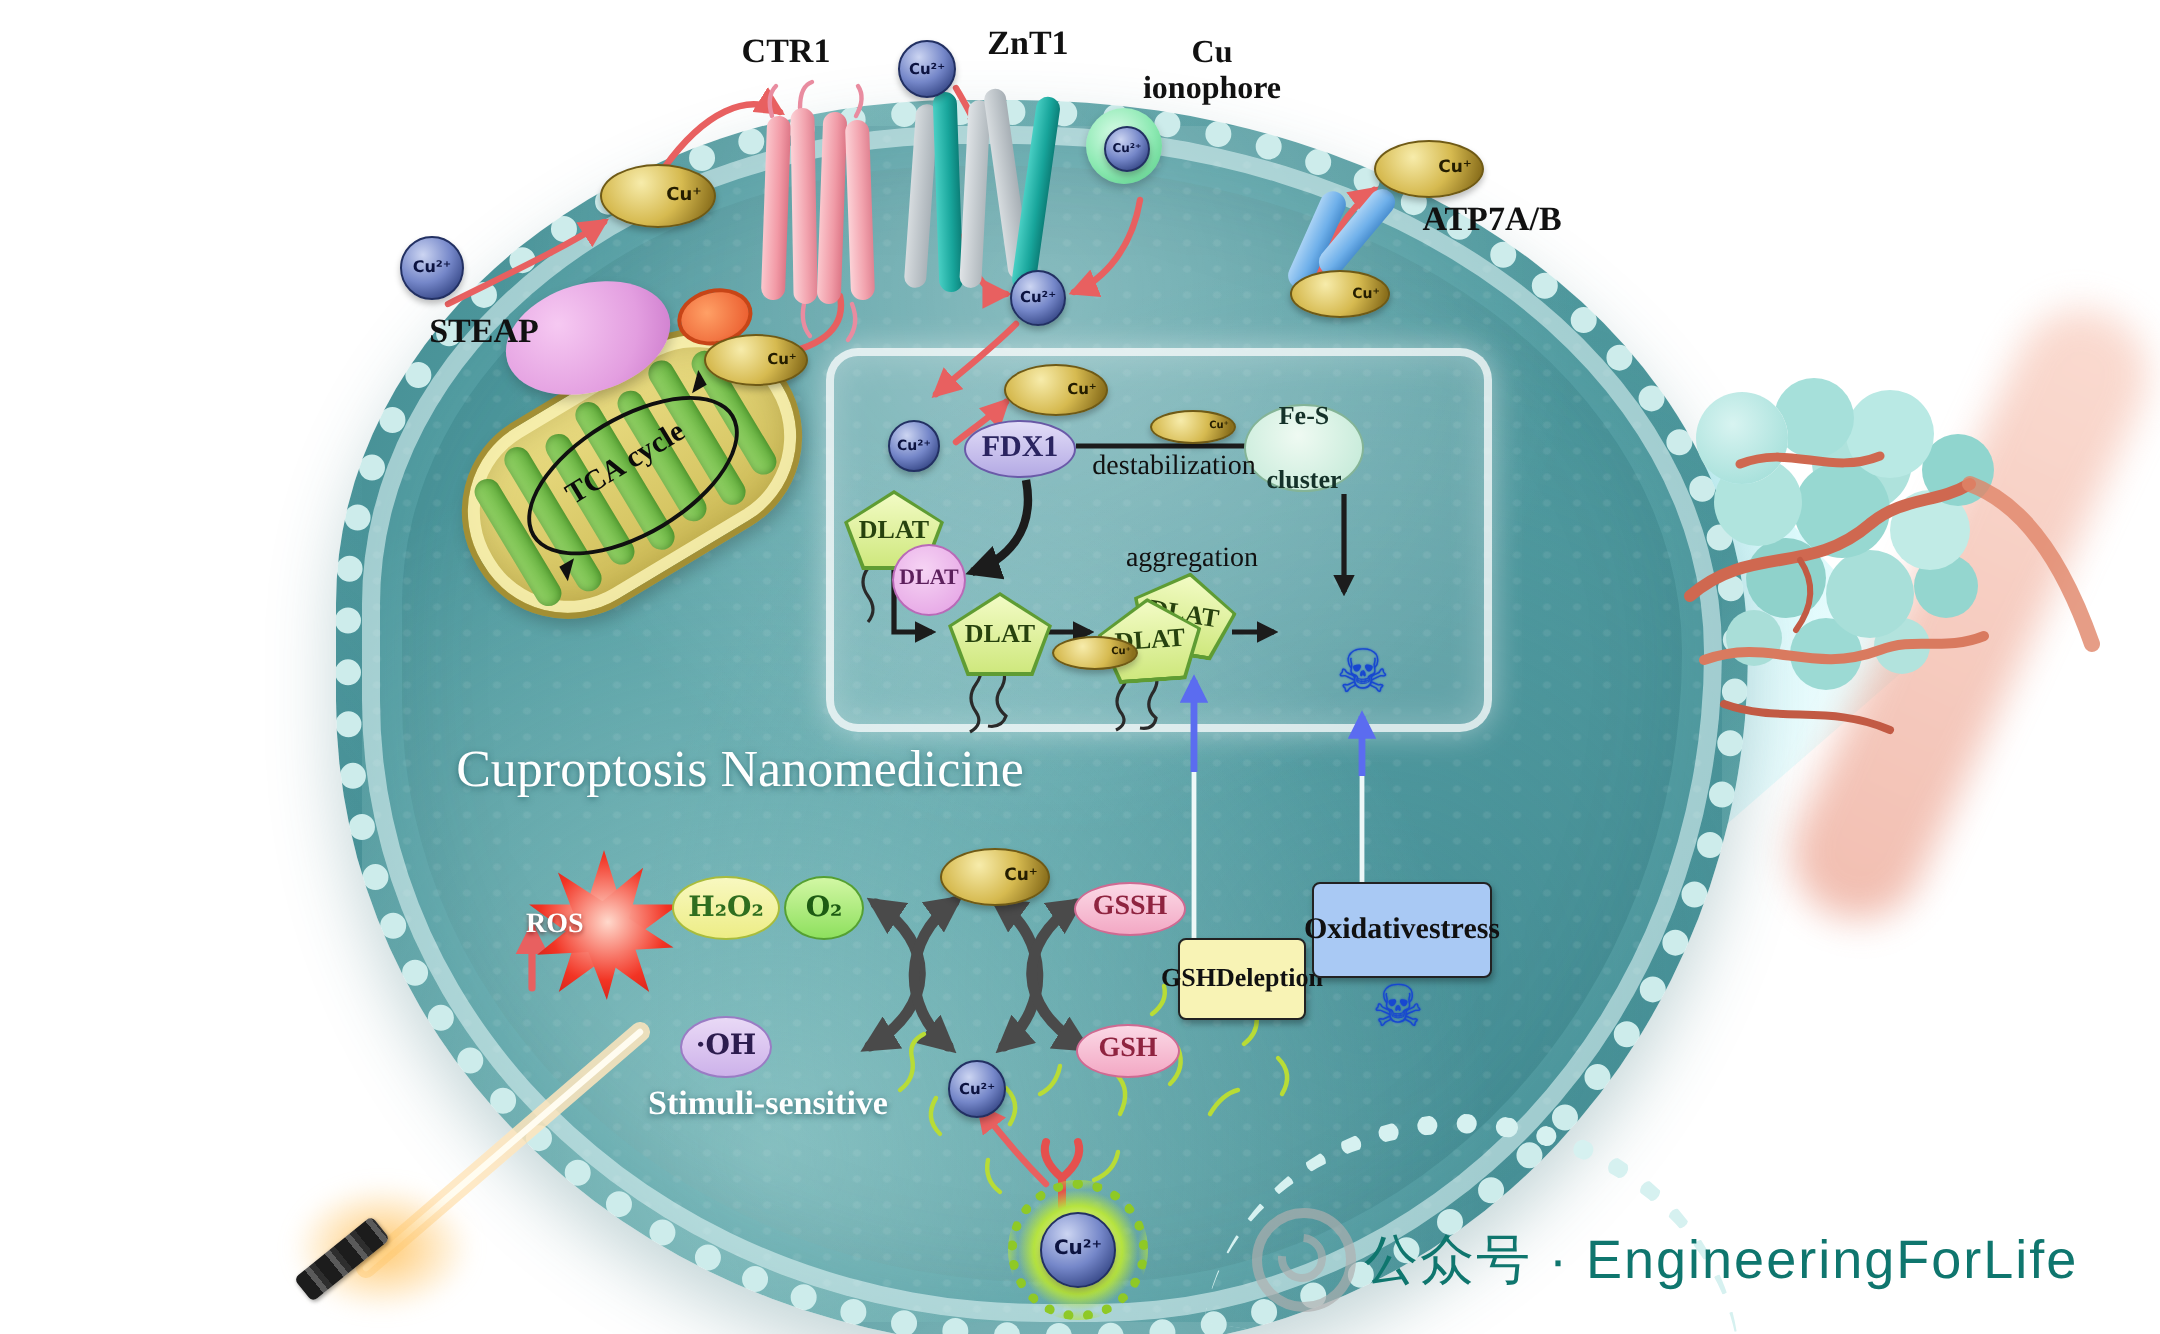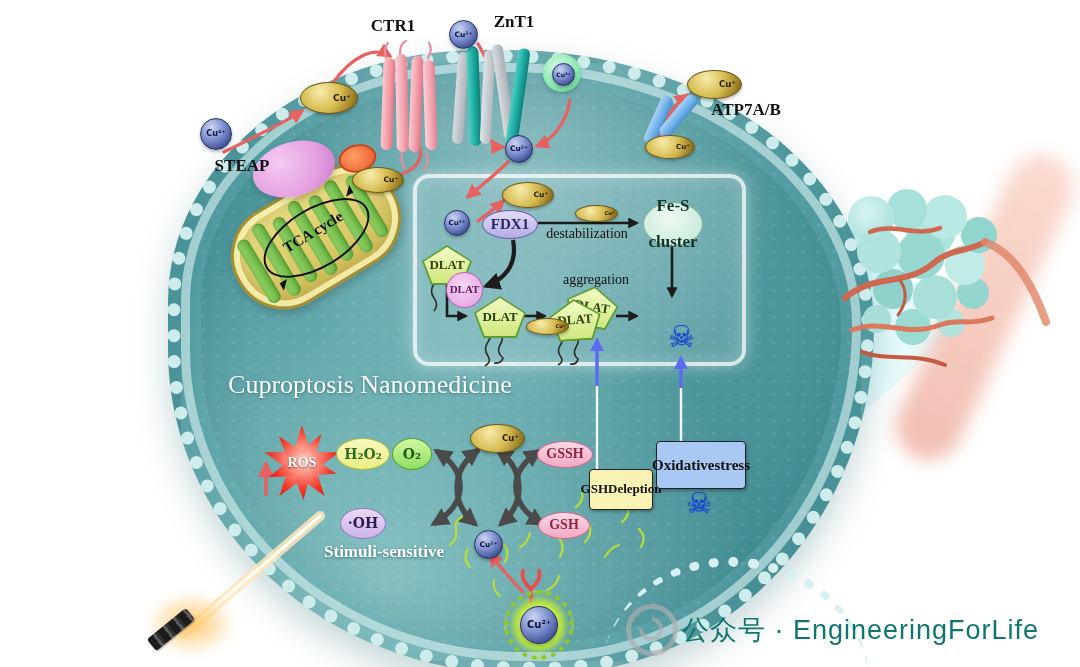--- a/index.html
+++ b/index.html
@@ -78,21 +78,21 @@
         display:flex;align-items:center;justify-content:center;color:#fff;font-size:15px;font-weight:700;
         text-shadow:0 1px 2px rgba(0,0,0,.45);}
   .skull{position:absolute;color:#1747d0;font-family:"DejaVu Sans",sans-serif;z-index:6;line-height:1;
         text-shadow:0 0 1px #1747d0;}
 
   
   .star{position:absolute;left:263px;top:425px;width:78px;height:78px;z-index:5;}
   .star .s{position:absolute;inset:0;background:radial-gradient(circle at 50% 45%,#ffd9cc,#f23424 55%,#b51410);
         clip-path:polygon(50% 0%,61% 35%,98% 35%,68% 57%,79% 91%,50% 70%,21% 91%,32% 57%,2% 35%,39% 35%);}
   .star .s2{transform:rotate(33deg) scale(.92);}
-  .star .t{position:absolute;left:0;top:30px;width:100%;text-align:center;color:#fff;font-weight:700;font-size:14px;
+  .star .t{position:absolute;left:0;top:30px;width:100%;text-align:left;color:#fff;font-weight:700;font-size:14px;
         text-shadow:0 1px 2px rgba(90,0,0,.6);}
   .cloud{position:absolute;left:379px;top:498px;width:50px;height:48px;border-radius:50%;z-index:5;
         background:radial-gradient(circle at 45% 38%,#e2f0fd,#9cc8f5 70%);
         border:4px dotted #4a7ec9;display:flex;align-items:center;justify-content:center;
         font-weight:700;color:#16305f;}
   .signbox{position:absolute;z-index:5;display:flex;flex-direction:row;align-items:center;justify-content:center;
         line-height:1.1;color:#111;font-weight:600;border:1.6px solid #222;border-radius:4px;
         box-shadow:1px 2px 3px rgba(0,0,0,.3);}
 
   
@@ -287,41 +287,45 @@
       <path d="M 852,330 C 885,318 905,338 940,325 C 958,318 972,326 992,318" stroke="#d97a5f" stroke-width="5"></path>
       <path d="M 870,232 C 895,222 915,238 940,228" stroke="#cf6850" stroke-width="4.5"></path>
       <path d="M 862,352 C 890,362 915,352 945,365" stroke="#c25a44" stroke-width="4"></path>
       <path d="M 900,280 C 908,292 906,304 898,315" stroke="#c25a44" stroke-width="3"></path>
       <path d="M 985,242 C 1012,252 1032,282 1046,322" stroke="#e08468" stroke-width="8" opacity="0.8"></path>
     </g>
   </svg>
 
   <div class="lbl" style="left:358px;top:16px;width:70px;font-size:17px;">CTR1</div>
   <div class="lbl" style="left:482px;top:12px;width:64px;font-size:17px;">ZnT1</div>
+  <div class="lbl" style="left:565px;top:18px;width:82px;font-size:16px;">
+    <span>Cu</span><br>
+    <span>ionophore</span>
+  </div>
   <div class="lbl" style="left:698px;top:100px;width:96px;font-size:17px;">ATP7A/B</div>
   <div class="lbl" style="left:206px;top:156px;width:72px;font-size:17px;">STEAP</div>
 
   <div class="ion gold" style="left:300px;top:82px;width:30px;height:30px;font-size:9px;">Cu⁺</div>
   <div class="ion blue" style="left:200px;top:118px;width:30px;height:30px;font-size:8px;">Cu²⁺</div>
   <div class="ion blue" style="left:449px;top:20px;width:27px;height:27px;font-size:7.5px;">Cu²⁺</div>
   <div class="ion blue" style="left:552px;top:63px;width:21px;height:21px;font-size:6px;">Cu²⁺</div>
   <div class="ion gold" style="left:687px;top:70px;width:27px;height:27px;font-size:8.5px;">Cu⁺</div>
   <div class="ion gold" style="left:645px;top:135px;width:22px;height:22px;font-size:7px;">Cu⁺</div>
   <div class="ion blue" style="left:505px;top:135px;width:26px;height:26px;font-size:7.5px;">Cu²⁺</div>
   <div class="ion gold" style="left:352px;top:167px;width:24px;height:24px;font-size:7.5px;">Cu⁺</div>
   <div class="ion gold" style="left:502px;top:182px;width:24px;height:24px;font-size:7.5px;">Cu⁺</div>
   <div class="ion blue" style="left:444px;top:210px;width:24px;height:24px;font-size:7px;">Cu²⁺</div>
   <div class="ion gold" style="left:575px;top:205px;width:15px;height:15px;font-size:5px;">Cu⁺</div>
   <div class="ion gold" style="left:526px;top:318px;width:15px;height:15px;font-size:5px;">Cu⁺</div>
   <div class="ion gold" style="left:470px;top:424px;width:27px;height:27px;font-size:8.5px;">Cu⁺</div>
   <div class="ion blue" style="left:474px;top:530px;width:27px;height:27px;font-size:7.5px;">Cu²⁺</div>
 
   <div class="oval" style="left:482px;top:210px;width:54px;height:27px;background:linear-gradient(180deg,#e2ddf8,#b4aae4);border:1.6px solid #6a5aa8;color:#2a2460;font-size:15px;">FDX1</div>
   <div class="lbl" style="left:531px;top:226px;width:112px;font-size:14px;font-weight:400;">destabilization</div>
-  <div class="oval" style="left:643px;top:202px;width:58px;height:42px;background:radial-gradient(circle at 45% 35%,#effaf2,#bfe8d5);border:1.4px solid #84b497;color:#15322a;font-size:17px;flex-direction:column;gap:18px;">
+  <div class="oval" style="left:622px;top:202px;width:58px;height:42px;background:radial-gradient(circle at 45% 35%,#effaf2,#bfe8d5);border:1.4px solid #84b497;color:#15322a;font-size:13px;flex-direction:column;gap:18px;">
     <span>Fe-S</span>
     <span>cluster</span>
   </div>
   <div class="pent" style="left:422px;top:245px;width:50px;height:40px;">
       <div class="in">DLAT</div>
     </div>
   <div class="oval" style="left:446px;top:272px;width:35px;height:34px;background:radial-gradient(circle at 42% 35%,#f6d4f4,#e39ee3);border:1px solid #b96ab8;color:#5c1f5c;font-size:11px;">DLAT</div>
   <div class="pent" style="left:474px;top:296px;width:52px;height:42px;" title="DLAT">
       <div class="in">DLAT</div>
     </div>

